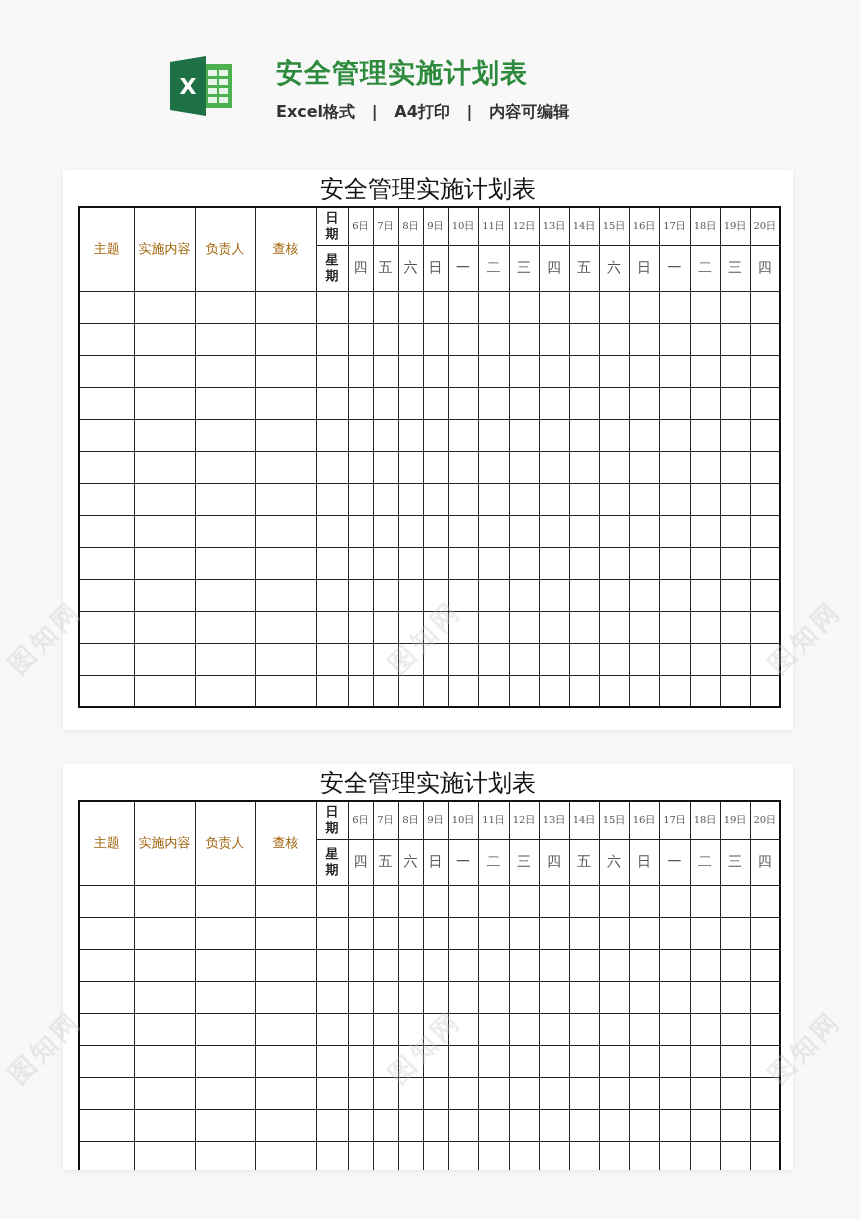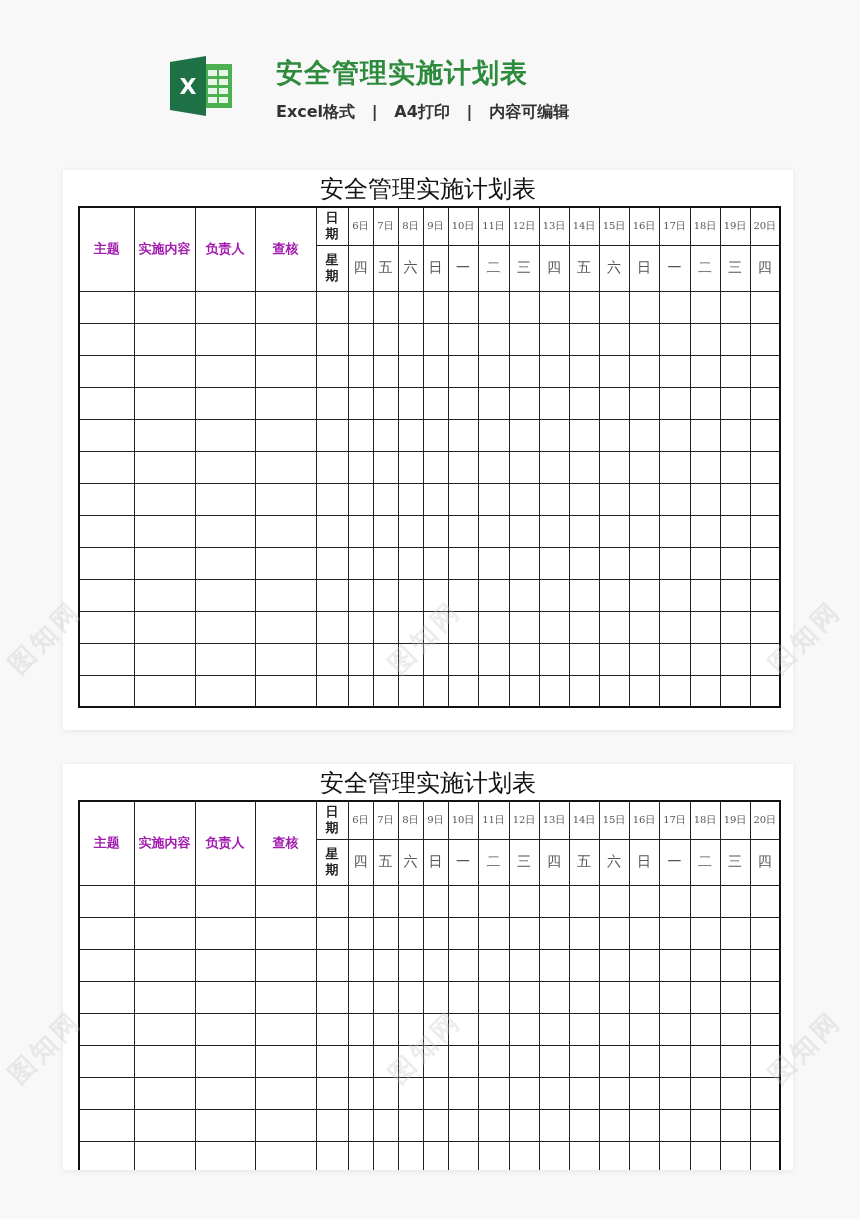--- a/index.html
+++ b/index.html
@@ -9,21 +9,21 @@
   .app-title{position:absolute;left:276px;top:55px;font-size:27px;font-weight:bold;color:#2e8b3e;letter-spacing:1px;font-family:"DejaVu Sans",sans-serif;}
   .subline{position:absolute;left:276px;top:102px;font-size:16px;font-weight:bold;color:#333;display:flex;gap:0;}
   .subline span{white-space:pre;}
   .card{position:absolute;left:63px;width:730px;background:#fff;box-shadow:0 1px 6px rgba(0,0,0,0.08);overflow:hidden;}
   .card1{top:170px;height:560px;}
   .card2{top:764px;height:406px;}
   .doc-title{position:absolute;left:0;width:730px;text-align:center;font-family:"DejaVu Serif",serif;font-size:24px;color:#111;}
   table.grid{position:absolute;left:15px;border-collapse:collapse;table-layout:fixed;}
   table.grid td{border:1.5px solid #222;padding:0;text-align:center;vertical-align:middle;overflow:hidden;}
   table.grid{border:2.5px solid #111;}
-  .hcell{font-size:13px;font-weight:bold;color:#a21caf;}
+  .hcell{font-size:13px;font-weight:normal;color:#a16207;}
   .vcell{font-size:13px;font-weight:bold;color:#222;line-height:16px;}
   .dcell{font-size:10px;color:#555;font-family:"DejaVu Serif",serif;}
   .wcell{font-size:14px;color:#555;font-family:"DejaVu Serif",serif;}
   .watermark{position:absolute;font-size:26px;color:rgba(200,200,200,0.35);transform:rotate(-45deg);pointer-events:none;font-weight:bold;letter-spacing:4px;}
 </style>
 </head>
 <body>
 
 <div class="header">
   <svg class="xl-icon" viewBox="0 0 64 60">

